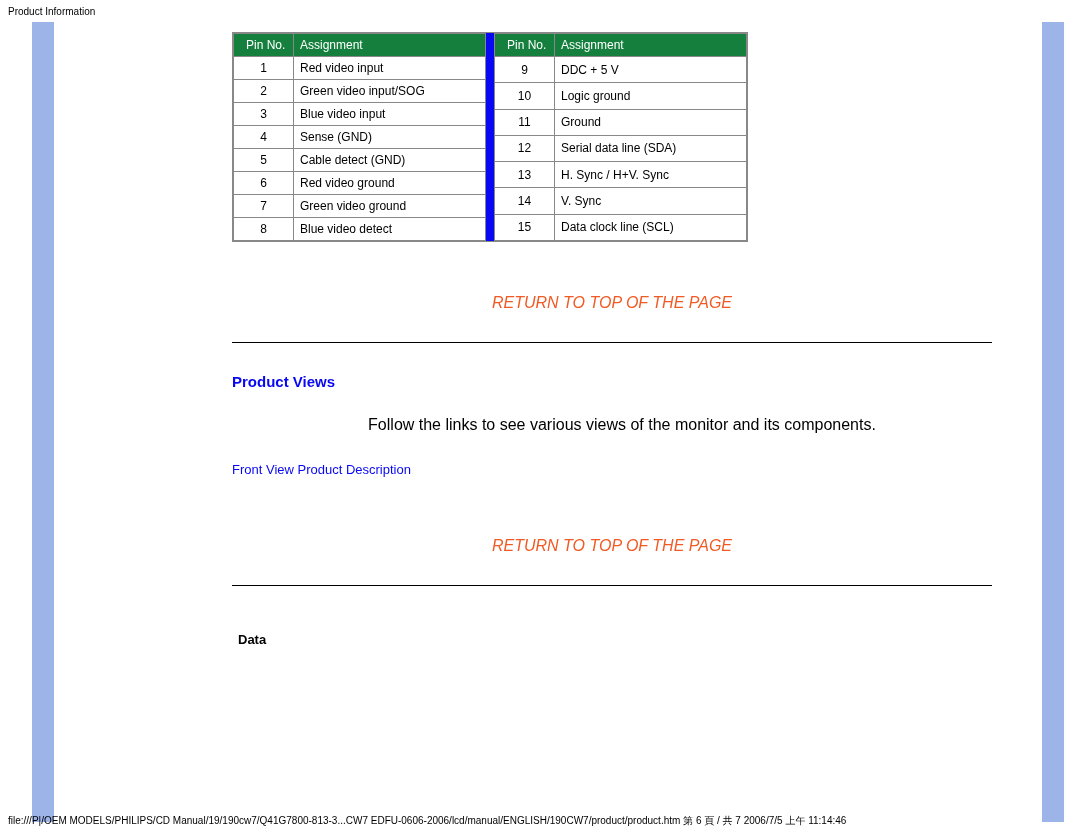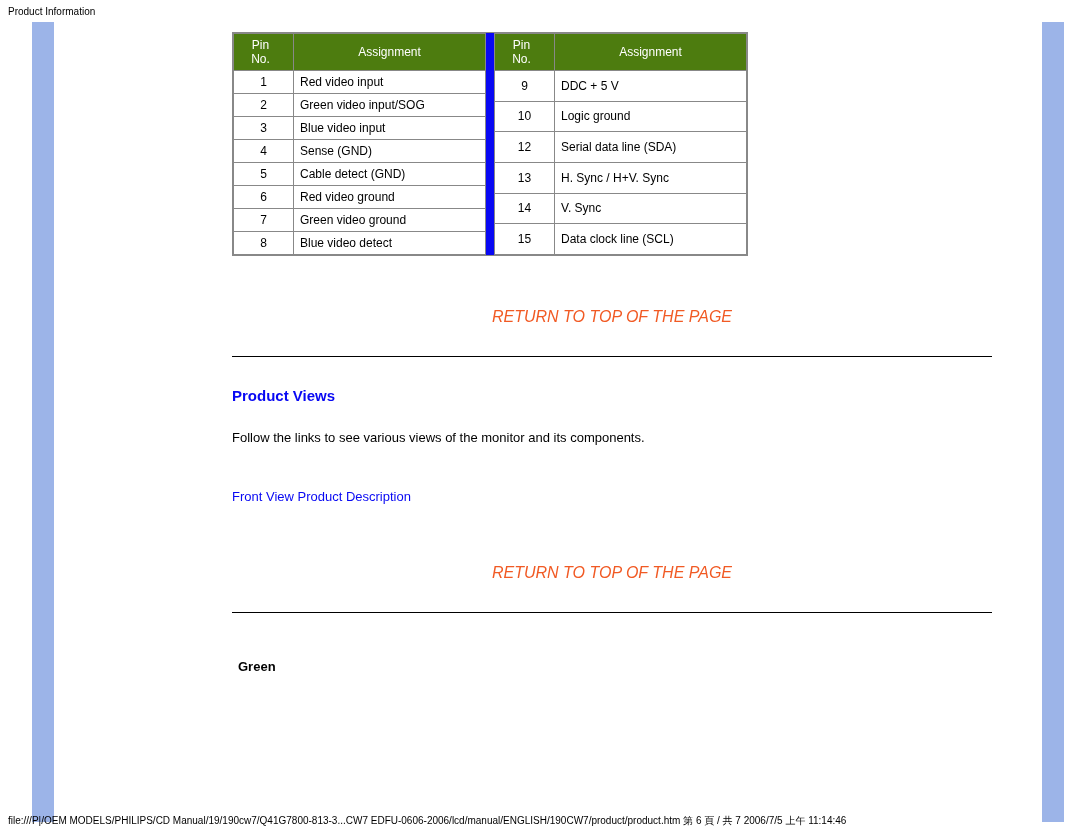--- a/index.html
+++ b/index.html
@@ -45,25 +45,25 @@
       display: flex;
       gap: 0;
       border: 1px solid #888;
       width: 516px;
     }
     .pin-table {
       border-collapse: collapse;
       width: 254px;
     }
     .pin-table th {
-      background: #4d7c0f;
+      background: #15803d;
       color: #fff;
       font-weight: normal;
-      text-align: center;
-      padding: 4px 18px;
+      text-align: left;
+      padding: 4px 6px;
       font-size: 12px;
       border: 1px solid #888;
     }
     .pin-table th.pin-col {
       width: 60px;
       padding-left: 12px;
     }
     .pin-table td {
       border: 1px solid #888;
       padding: 4px 6px;
@@ -96,22 +96,23 @@
       width: 760px;
     }
     .section-heading {
       color: #0808f3;
       font-weight: bold;
       font-size: 15px;
       margin-bottom: 26px;
     }
     .body-text {
       color: #000;
-      font-size: 13px;
-      margin-bottom: 44px;
+      font-size: 16px;
+      margin-bottom: 28px;
+      text-align: center;
     }
     .front-link {
       color: #0808f3;
       font-size: 13px;
       cursor: pointer;
       text-align: center;
     }
     .sub-heading {
       color: #000;
       font-weight: bold;
@@ -192,20 +193,24 @@
       <tbody>
         <tr>
             <td class="pin-num">9</td>
             <td>DDC + 5 V</td>
           </tr>
         <tr>
             <td class="pin-num">10</td>
             <td>Logic ground</td>
           </tr>
         <tr>
+            <td class="pin-num">11</td>
+            <td>Ground</td>
+          </tr>
+        <tr>
             <td class="pin-num">12</td>
             <td>Serial data line (SDA)</td>
           </tr>
         <tr>
             <td class="pin-num">13</td>
             <td>H. Sync / H+V. Sync</td>
           </tr>
         <tr>
             <td class="pin-num">14</td>
             <td>V. Sync</td>
@@ -221,17 +226,17 @@
   <a class="return-link" style="width:760px">RETURN TO TOP OF THE PAGE</a>
   <hr class="sep">
 
   <div class="section-heading">Product Views</div>
   <div class="body-text">Follow the links to see various views of the monitor and its components.</div>
   <a class="front-link">Front View Product Description</a>
 
   <a class="return-link" style="width:760px;margin-top:60px">RETURN TO TOP OF THE PAGE</a>
   <hr class="sep">
 
-  <div class="sub-heading">Green</div>
+  <div class="sub-heading">Data</div>
 
 </div>
 
 <div class="footer">file:///P|/OEM MODELS/PHILIPS/CD Manual/19/190cw7/Q41G7800-813-3...CW7 EDFU-0606-2006/lcd/manual/ENGLISH/190CW7/product/product.htm 第 6 頁 / 共 7 2006/7/5 上午 11:14:46</div>
 
 </body></html>

